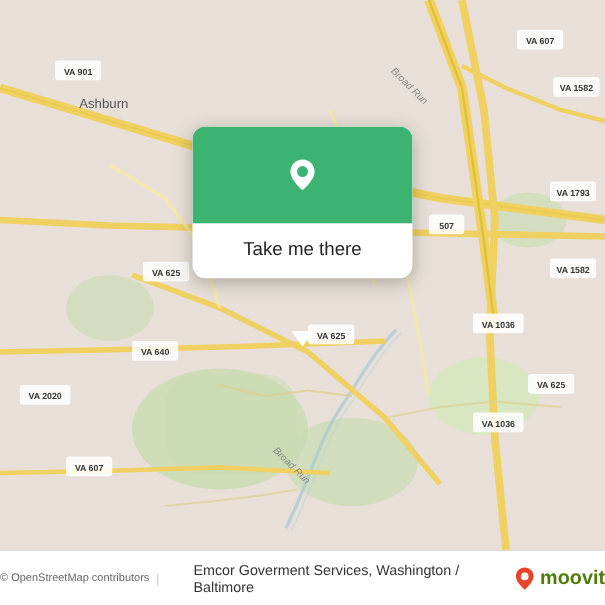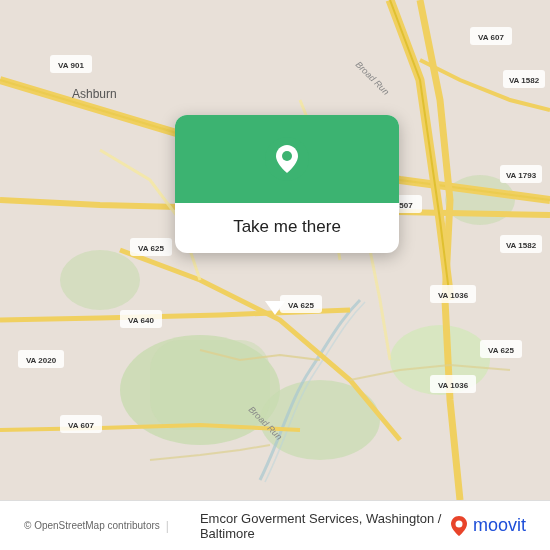--- a/index.html
+++ b/index.html
@@ -25,21 +25,21 @@
       height: 100%;
       position: absolute;
       top: 0; left: 0;
     }
 
     
     #popup-card {
       position: absolute;
       top: 115px;
       left: 175px;
-      width: 224px;
+      width: 200px;
       background: white;
       border-radius: 12px;
       box-shadow: 0 4px 16px rgba(0,0,0,0.25);
       display: flex;
       flex-direction: column;
       align-items: center;
       overflow: hidden;
       z-index: 10;
     }
 
@@ -65,21 +65,21 @@
       text-align: center;
     }
 
     
     #bottom-bar {
       width: 550px;
       height: 50px;
       background: white;
       display: flex;
       align-items: center;
-      padding: 0 24px;
+      padding: 0 0;
       border-top: 1px solid #ddd;
       gap: 6px;
     }
 
     #copyright-text {
       font-size: 10px;
       color: #666;
       flex-shrink: 0;
     }
 
@@ -212,15 +212,15 @@
 <div id="bottom-bar">
   <span id="copyright-text">© OpenStreetMap contributors</span>
   <span style="color:#ccc; font-size:12px;">|</span>
   <span id="location-name">Emcor Goverment Services, Washington / Baltimore</span>
   <div id="moovit-logo-area">
 
     <svg width="20" height="22" viewBox="0 0 20 22" xmlns="http://www.w3.org/2000/svg">
       <path d="M10 1 C5.5 1 2 4.5 2 9 C2 14.5 10 21 10 21 C10 21 18 14.5 18 9 C18 4.5 14.5 1 10 1 Z" fill="#e8442a"></path>
       <circle cx="10" cy="9" r="3.5" fill="white"></circle>
     </svg>
-    <span id="moovit-text" style="font-size:18px; font-weight:normal; color:#1d4ed8;">moovit</span>
+    <span id="moovit-text" style="font-size:18px; font-weight:bold; color:#4d7c0f;">moovit</span>
   </div>
 </div>
 
 </body></html>

